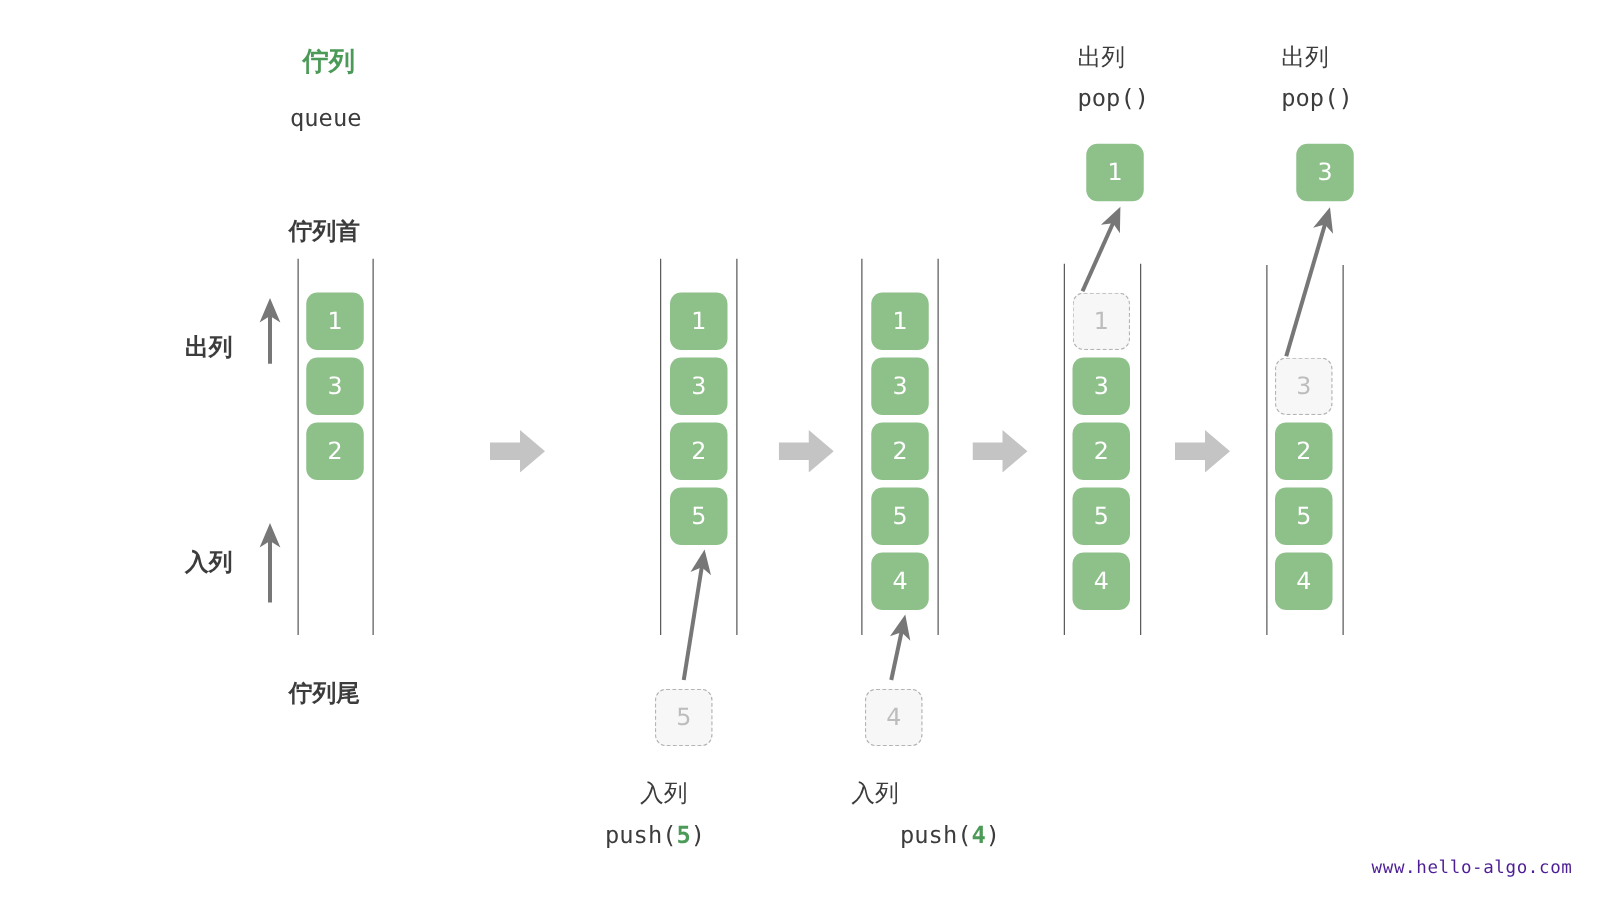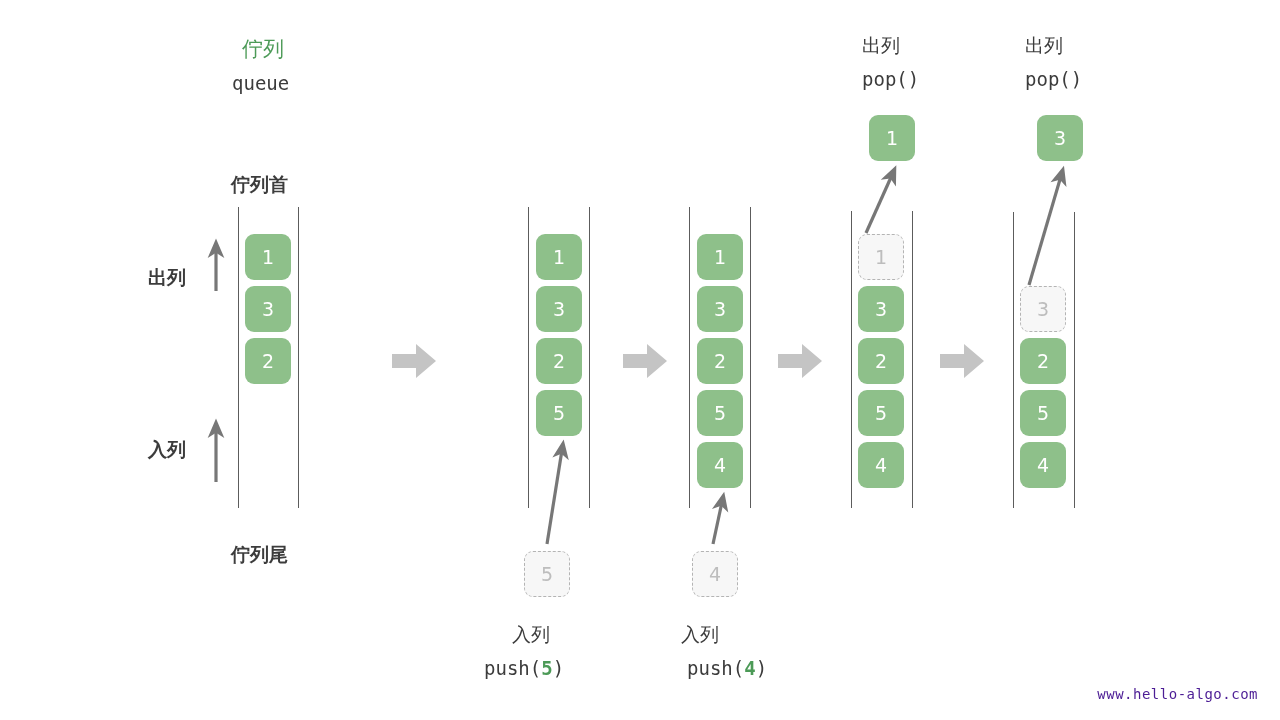--- a/index.html
+++ b/index.html
@@ -6,21 +6,21 @@
   body{
     width:1280px;height:720px;
     background:#ffffff;
     font-family:"DejaVu Sans","Liberation Sans",sans-serif;
     overflow:hidden;
   }
   #stage{position:relative;width:1280px;height:720px;}
 
   
   .lbl{position:absolute;white-space:nowrap;color:#3c3c3c;}
-  .title-cn{font-size:21px;font-weight:normal;color:#4c9a57;}
+  .title-cn{font-size:21px;font-weight:bold;color:#4c9a57;}
   .title-en{font-size:19px;font-family:"DejaVu Sans Mono","Liberation Mono",monospace;color:#3c3c3c;}
   .side-cn{font-size:19px;font-weight:bold;color:#3c3c3c;}
   .op-cn{font-size:19px;color:#3c3c3c;}
   .op-code{font-size:19px;font-family:"DejaVu Sans Mono","Liberation Mono",monospace;color:#3c3c3c;}
   .op-code .hl{color:#4c9a57;font-weight:bold;}
   .watermark{position:absolute;font-size:14px;font-family:"DejaVu Sans Mono","Liberation Mono",monospace;color:#4c1d95;letter-spacing:.5px;}
 
   
   .rail{position:absolute;width:1px;background:#5c5c5c;}
 
@@ -45,21 +45,21 @@
 
   
   #overlay{position:absolute;left:0;top:0;width:1280px;height:720px;pointer-events:none;}
 </style>
 </head>
 <body>
 
 <div id="stage">
 
   <div class="lbl title-cn" style="left:242px;top:35px;">佇列</div>
-  <div class="lbl title-en" style="left:232px;top:72px;text-align:right;">queue</div>
+  <div class="lbl title-en" style="left:232px;top:84px;text-align:right;">queue</div>
 
   <div class="lbl side-cn" style="left:231px;top:160px;margin-top:12px;">佇列首</div>
   <div class="lbl side-cn" style="left:231px;top:542px;">佇列尾</div>
   <div class="lbl side-cn" style="left:148px;top:265px;">出列</div>
   <div class="lbl side-cn" style="left:148px;top:437px;">入列</div>
 
   <div class="rail" style="left:238px;top:207px;height:301px;"></div>
   <div class="rail" style="left:298px;top:207px;height:301px;"></div>
   <div class="box" style="left:245px;top:234px;">1</div>
   <div class="box" style="left:245px;top:286px;">3</div>
@@ -77,21 +77,21 @@
 
   <div class="rail" style="left:689px;top:207px;height:301px;"></div>
   <div class="rail" style="left:750px;top:207px;height:301px;"></div>
   <div class="box" style="left:697px;top:234px;">1</div>
   <div class="box" style="left:697px;top:286px;">3</div>
   <div class="box" style="left:697px;top:338px;">2</div>
   <div class="box" style="left:697px;top:390px;">5</div>
   <div class="box" style="left:697px;top:442px;">4</div>
   <div class="box ghost" style="left:692px;top:551px;">4</div>
   <div class="lbl op-cn" style="left:681px;top:622px;">入列</div>
-  <div class="lbl op-code" style="left:687px;top:657px;"><span>push(</span><span class="hl">4</span><span>)</span></div>
+  <div class="lbl op-code" style="left:720px;top:657px;"><span>push(</span><span class="hl">4</span><span>)</span></div>
 
   <div class="lbl op-cn" style="left:862px;top:33px;">出列</div>
   <div class="lbl op-code" style="left:862px;top:68px;">pop()</div>
   <div class="box" style="left:869px;top:115px;">1</div>
   <div class="rail" style="left:851px;top:211px;height:297px;"></div>
   <div class="rail" style="left:912px;top:211px;height:297px;"></div>
   <div class="box ghost" style="left:858px;top:234px;">1</div>
   <div class="box" style="left:858px;top:286px;">3</div>
   <div class="box" style="left:858px;top:338px;">2</div>
   <div class="box" style="left:858px;top:390px;">5</div>

